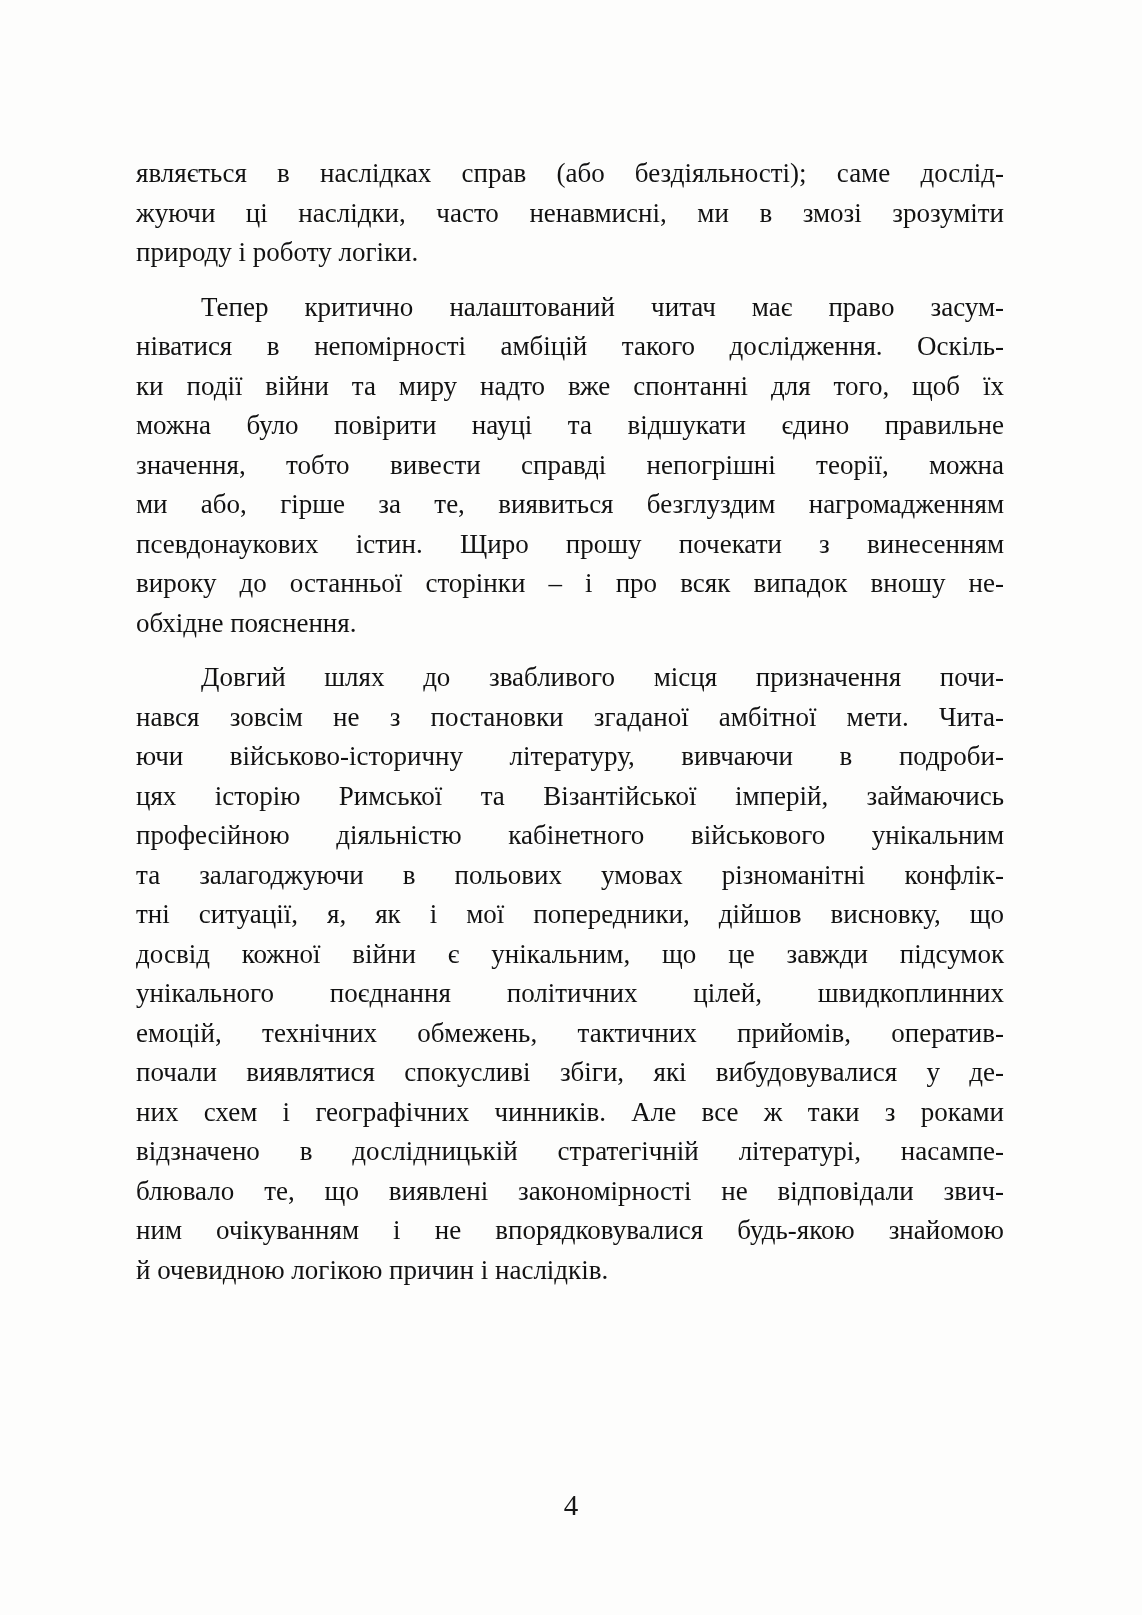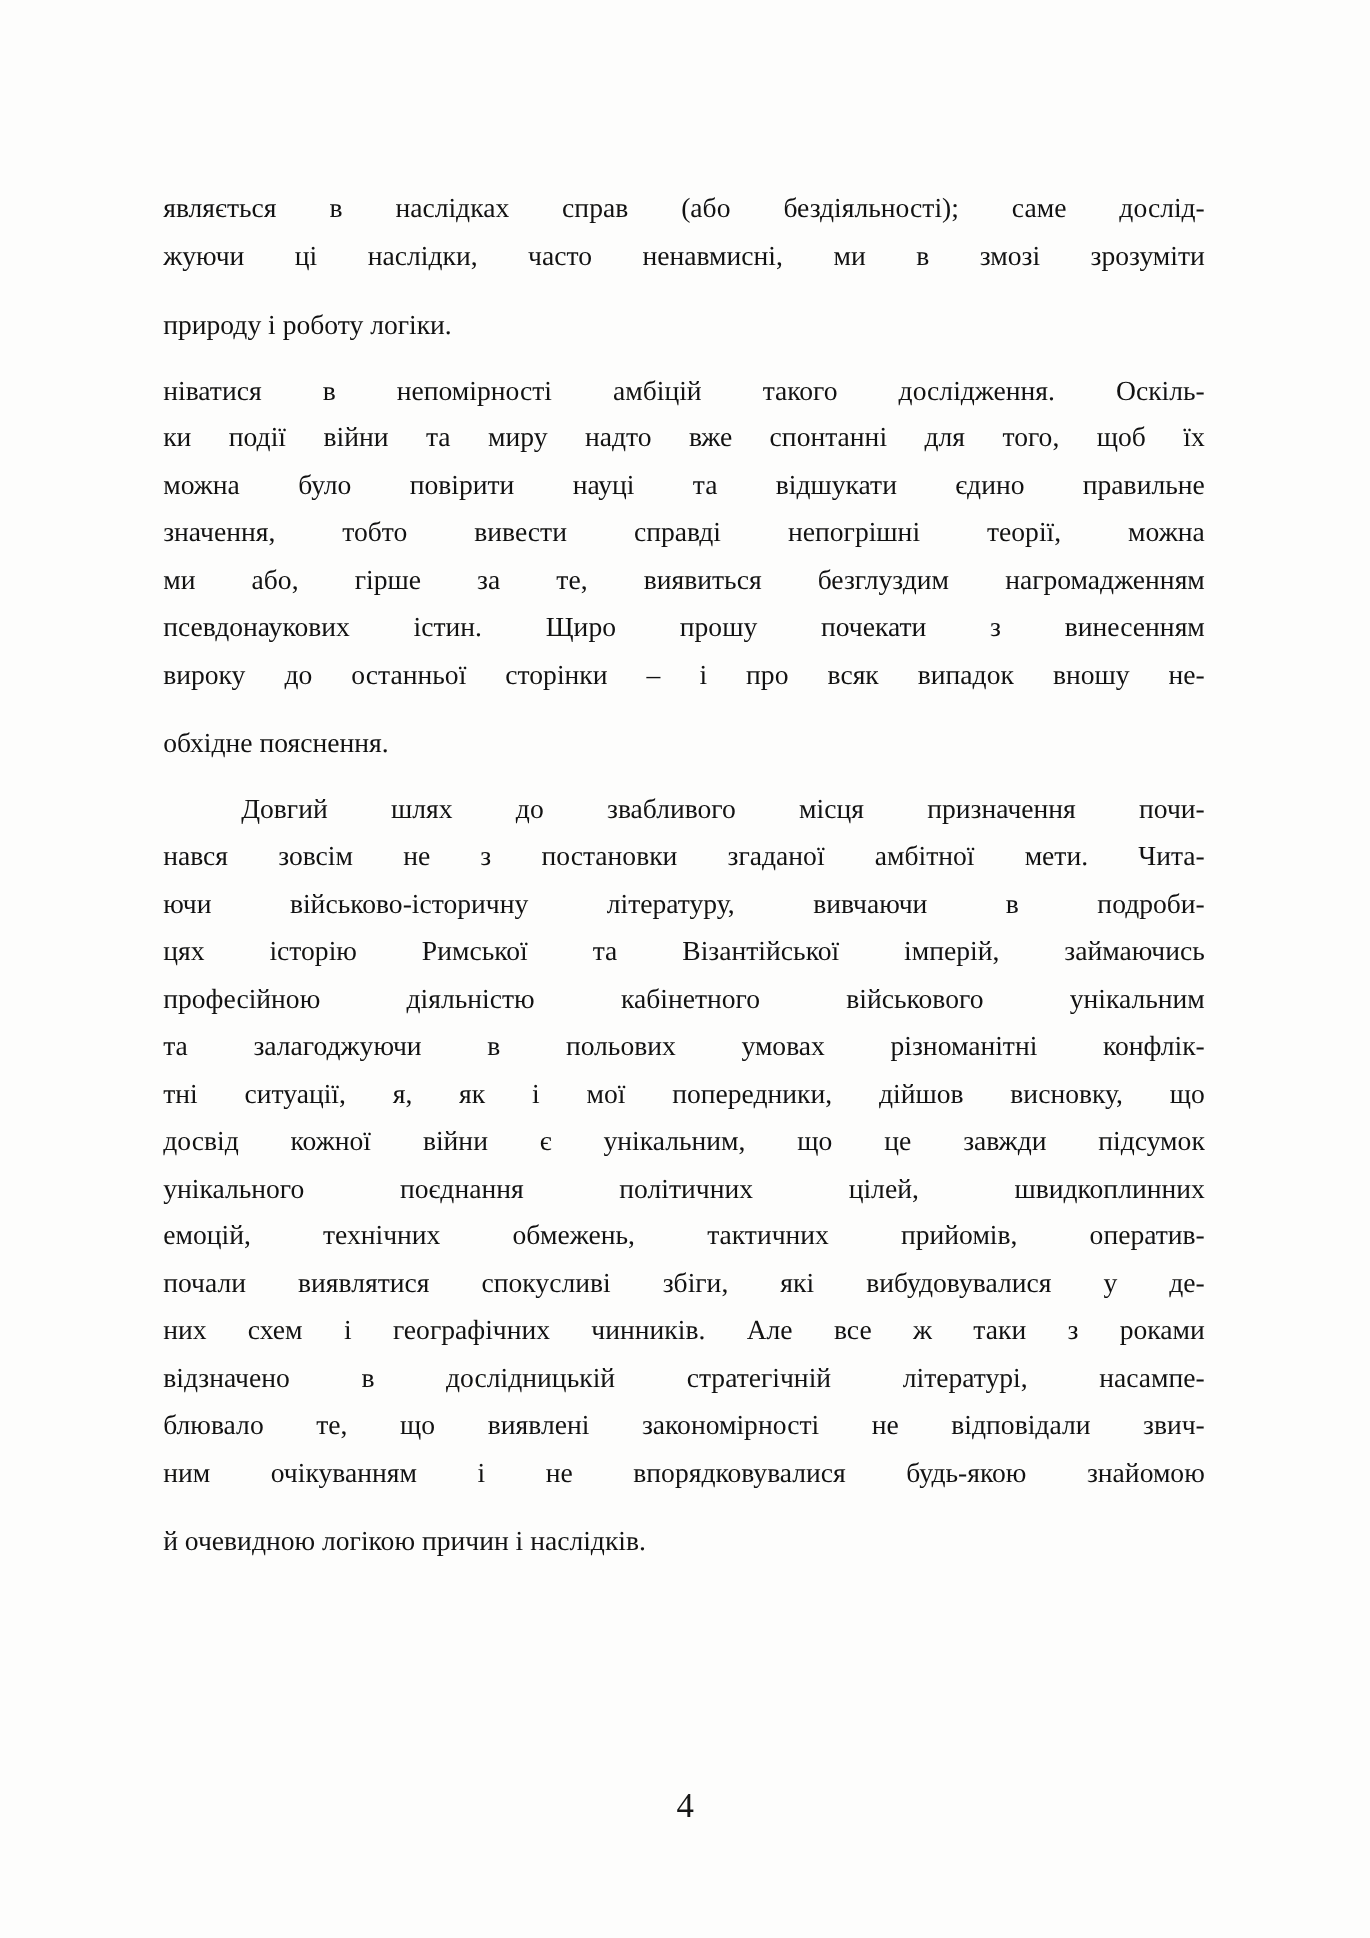--- a/index.html
+++ b/index.html
@@ -17,34 +17,33 @@
   }
   .page {
     position: absolute;
     inset: 0;
   }
   .page-text {
     position: absolute;
     left: 136px;
     top: 154px;
     width: 868px;
-    font-size: 23px;
+    font-size: 27px;
     line-height: 39.5px;
     font-weight: normal;
   }
   .paragraph {
     margin: 0 0 15px 0;
   }
   .line {
     text-align: justify;
     text-align-last: justify;
   }
   .line.last {
     text-align-last: left;
-    margin-top: 18px;
   }
   .line.indented {
     text-indent: 65px;
   }
   .fn-sup {
     font-size: 0.62em;
     line-height: 0;
     position: relative;
     top: -0.45em;
   }
@@ -63,20 +62,21 @@
 <body>
 
 <div class="page">
   <div class="page-text">
       <div class="paragraph">
         <div class="line">являється в наслідках справ (або бездіяльності); саме дослід-</div>
         <div class="line">жуючи ці наслідки, часто ненавмисні, ми в змозі зрозуміти</div>
         <div class="line last">природу і роботу логіки.</div>
       </div>
       <div class="paragraph">
+        <div class="line indented">Тепер критично налаштований читач має право засум-</div>
         <div class="line">ніватися в непомірності амбіцій такого дослідження. Оскіль-</div>
         <div class="line">ки події війни та миру надто вже спонтанні для того, щоб їх</div>
         <div class="line">можна було повірити науці та відшукати єдино правильне</div>
         <div class="line">значення, тобто вивести справді непогрішні теорії, можна</div>
         <div class="line">ми або, гірше за те, виявиться безглуздим нагромадженням</div>
         <div class="line">псевдонаукових істин. Щиро прошу почекати з винесенням</div>
         <div class="line">вироку до останньої сторінки – і про всяк випадок вношу не-</div>
         <div class="line last">обхідне пояснення.</div>
       </div>
       <div class="paragraph">

